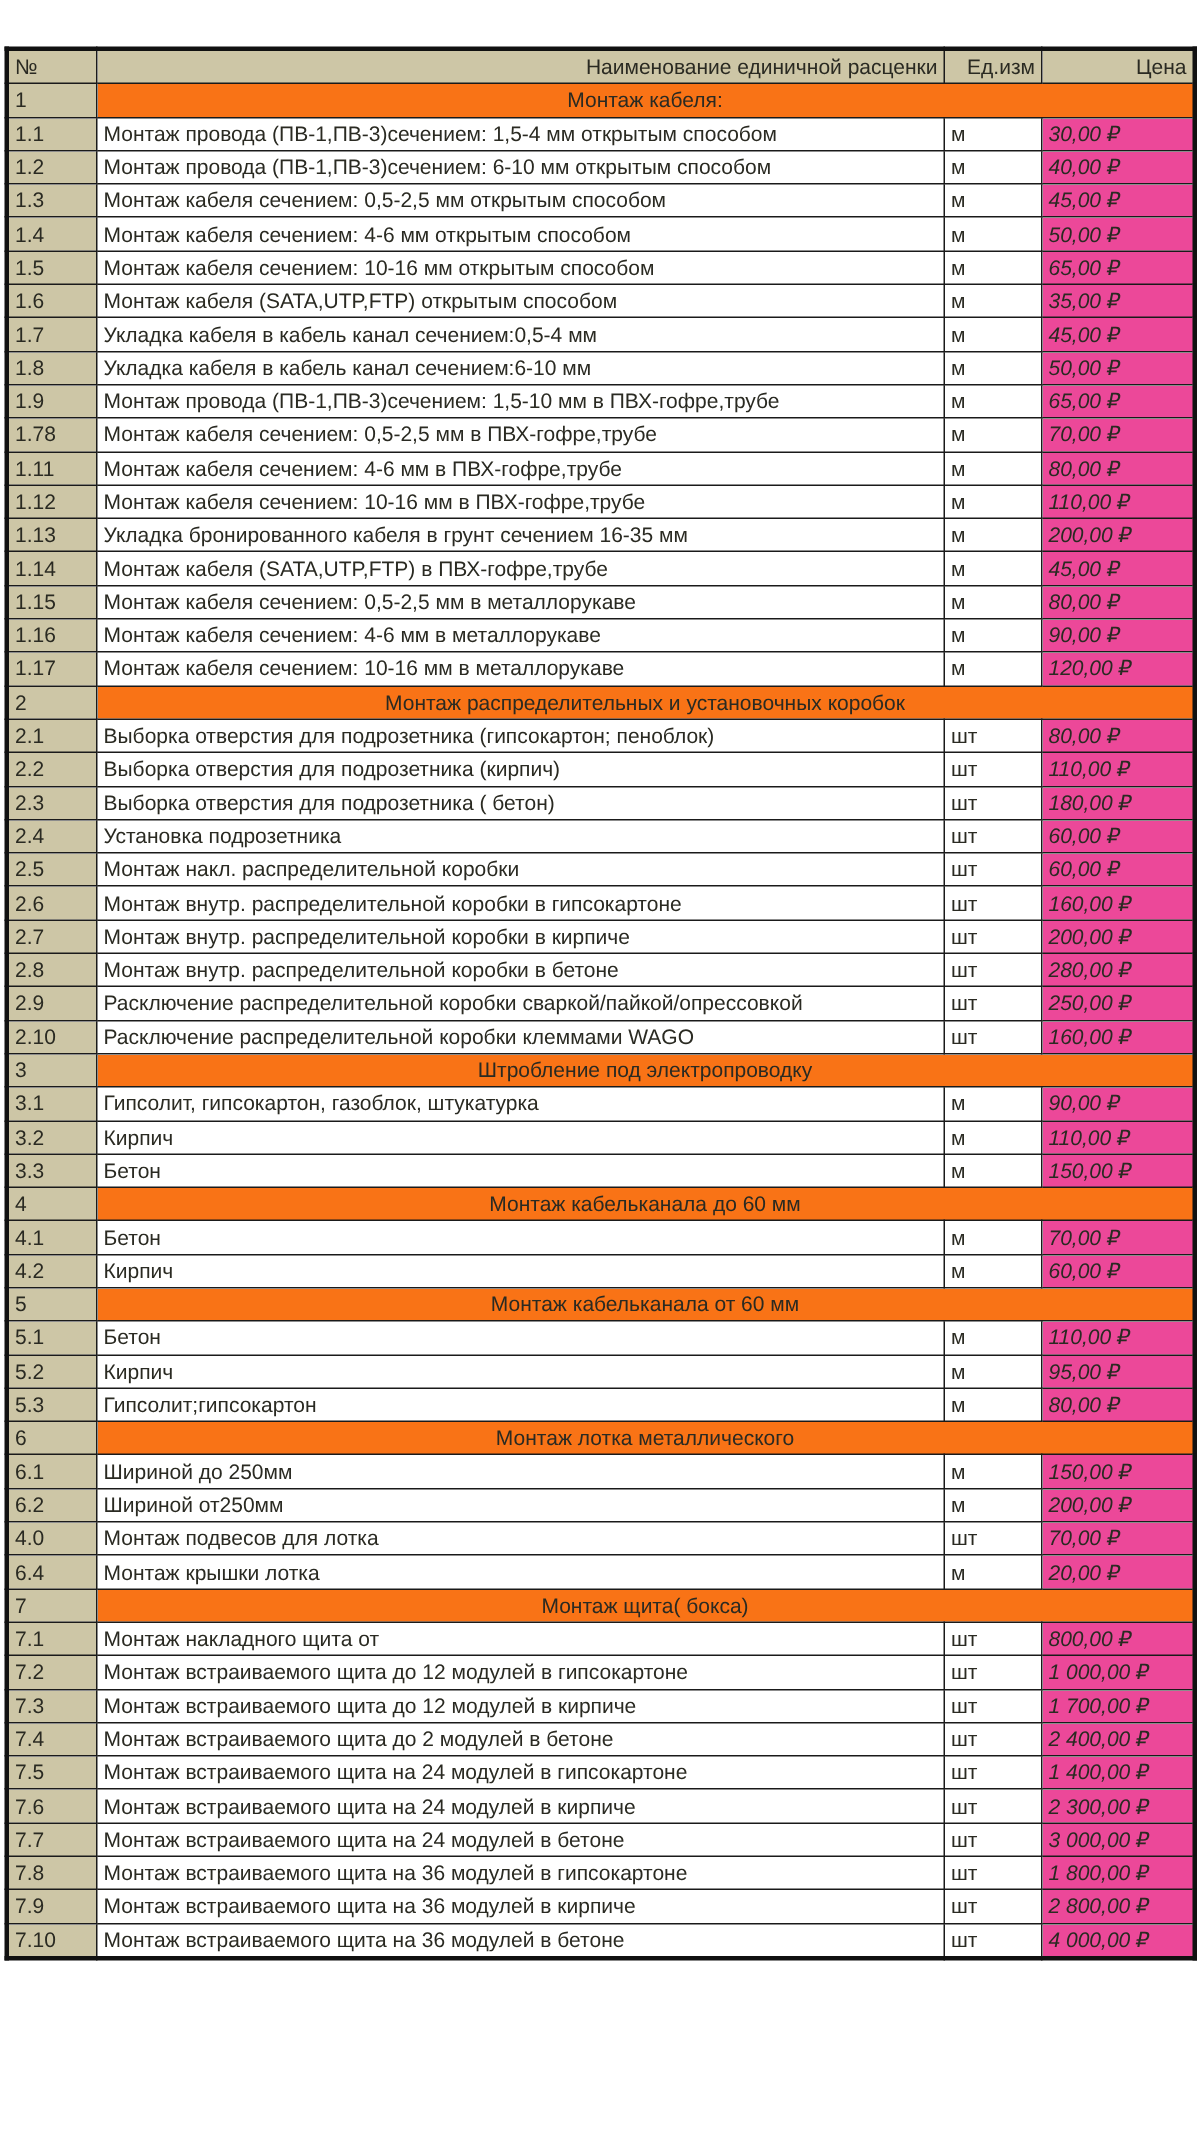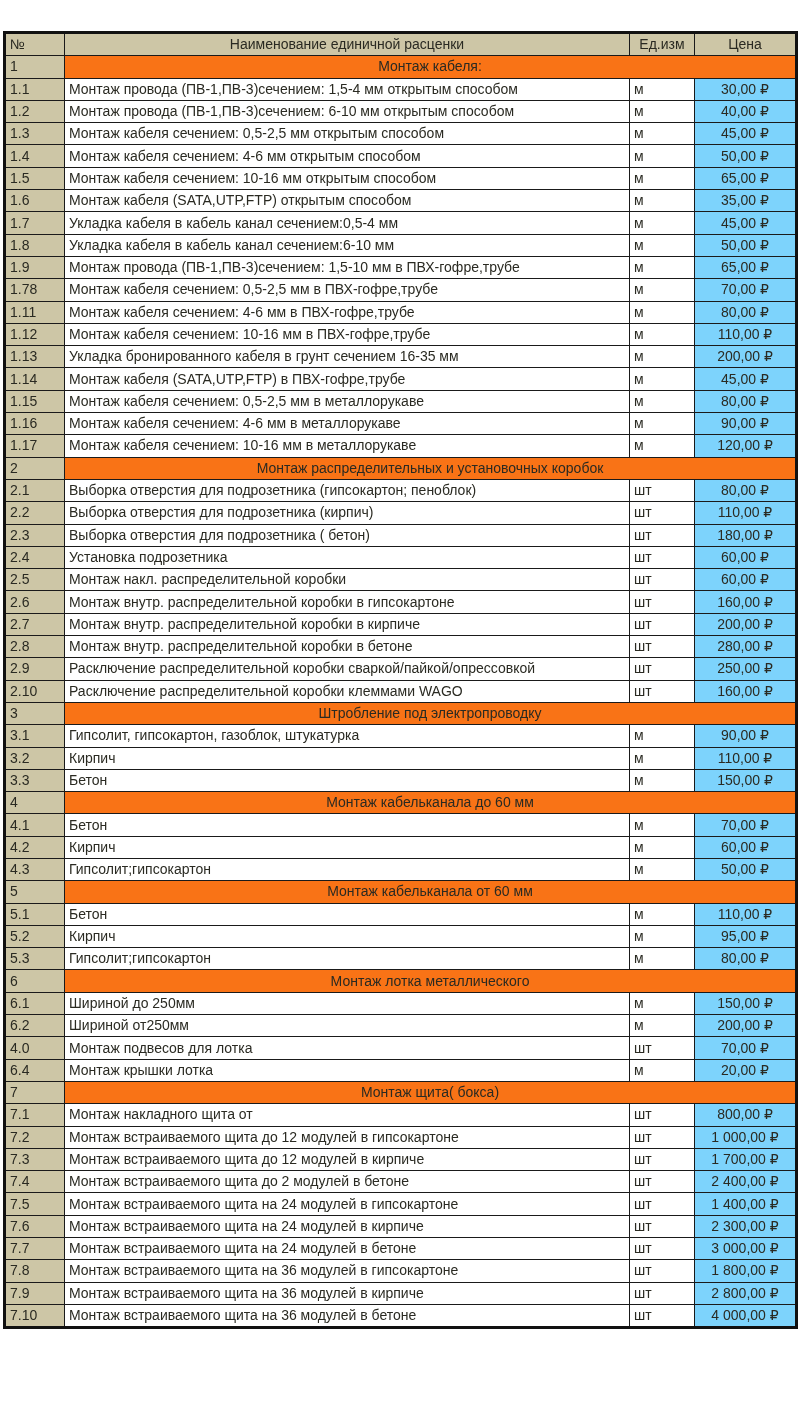--- a/index.html
+++ b/index.html
@@ -6,28 +6,28 @@
   body { width:800px; height:1422px; position:relative; overflow:hidden;
          font-family:"Liberation Sans", "DejaVu Sans", sans-serif; color:#2a2a22; }
   #sheet { position:absolute; left:3px; top:31px; width:792px;
            border:3px solid #111; border-collapse:collapse; table-layout:fixed; }
   #sheet td { height:21.3px; padding:0 4px; font-size:14px; line-height:21px;
               border:1.5px solid #1a1a1a; white-space:nowrap; overflow:hidden; }
   #sheet col.c-num { width:60px; }
   #sheet col.c-name { width:565px; }
   #sheet col.c-unit { width:65px; }
   #sheet col.c-price { width:102px; }
-  .hdr td { background:#cdc6a6; text-align:center; }
+  .hdr td { background:#cdc6a6; text-align:right; }
   .hdr td.num { text-align:left; }
   .sec td { background:#f97316; border-bottom:3px solid #111; border-top:3px solid #111; }
   .sec td.num { background:#cdc6a6; border-right:3px solid #111; }
   .sec td.title { text-align:center; }
   .item td { background:#ffffff; }
   .item td.num { background:#cdc6a6; border-right:3px solid #111;margin-top:20px; }
-  .item td.price { background:#7dd3fc; text-align:center; }
+  .item td.price { background:#ec4899; text-align:left;font-style:italic; }
   .hdr td.num { border-right:3px solid #111; }
 </style>
 </head>
 <body>
 
 <table id="sheet">
   <colgroup>
     <col class="c-num">
       <col class="c-name">
       <col class="c-unit">
@@ -241,26 +241,20 @@
         <td class="name">Бетон</td>
         <td class="unit">м</td>
         <td class="price">70,00 ₽</td>
       </tr>
       <tr class="item">
         <td class="num">4.2</td>
         <td class="name">Кирпич</td>
         <td class="unit">м</td>
         <td class="price">60,00 ₽</td>
       </tr>
-      <tr class="item">
-        <td class="num">4.3</td>
-        <td class="name">Гипсолит;гипсокартон</td>
-        <td class="unit">м</td>
-        <td class="price">50,00 ₽</td>
-      </tr>
       <tr class="sec">
         <td class="num">5</td>
         <td class="title" colspan="3">Монтаж кабельканала от 60 мм</td>
       </tr>
       <tr class="item">
         <td class="num">5.1</td>
         <td class="name">Бетон</td>
         <td class="unit">м</td>
         <td class="price">110,00 ₽</td>
       </tr>

